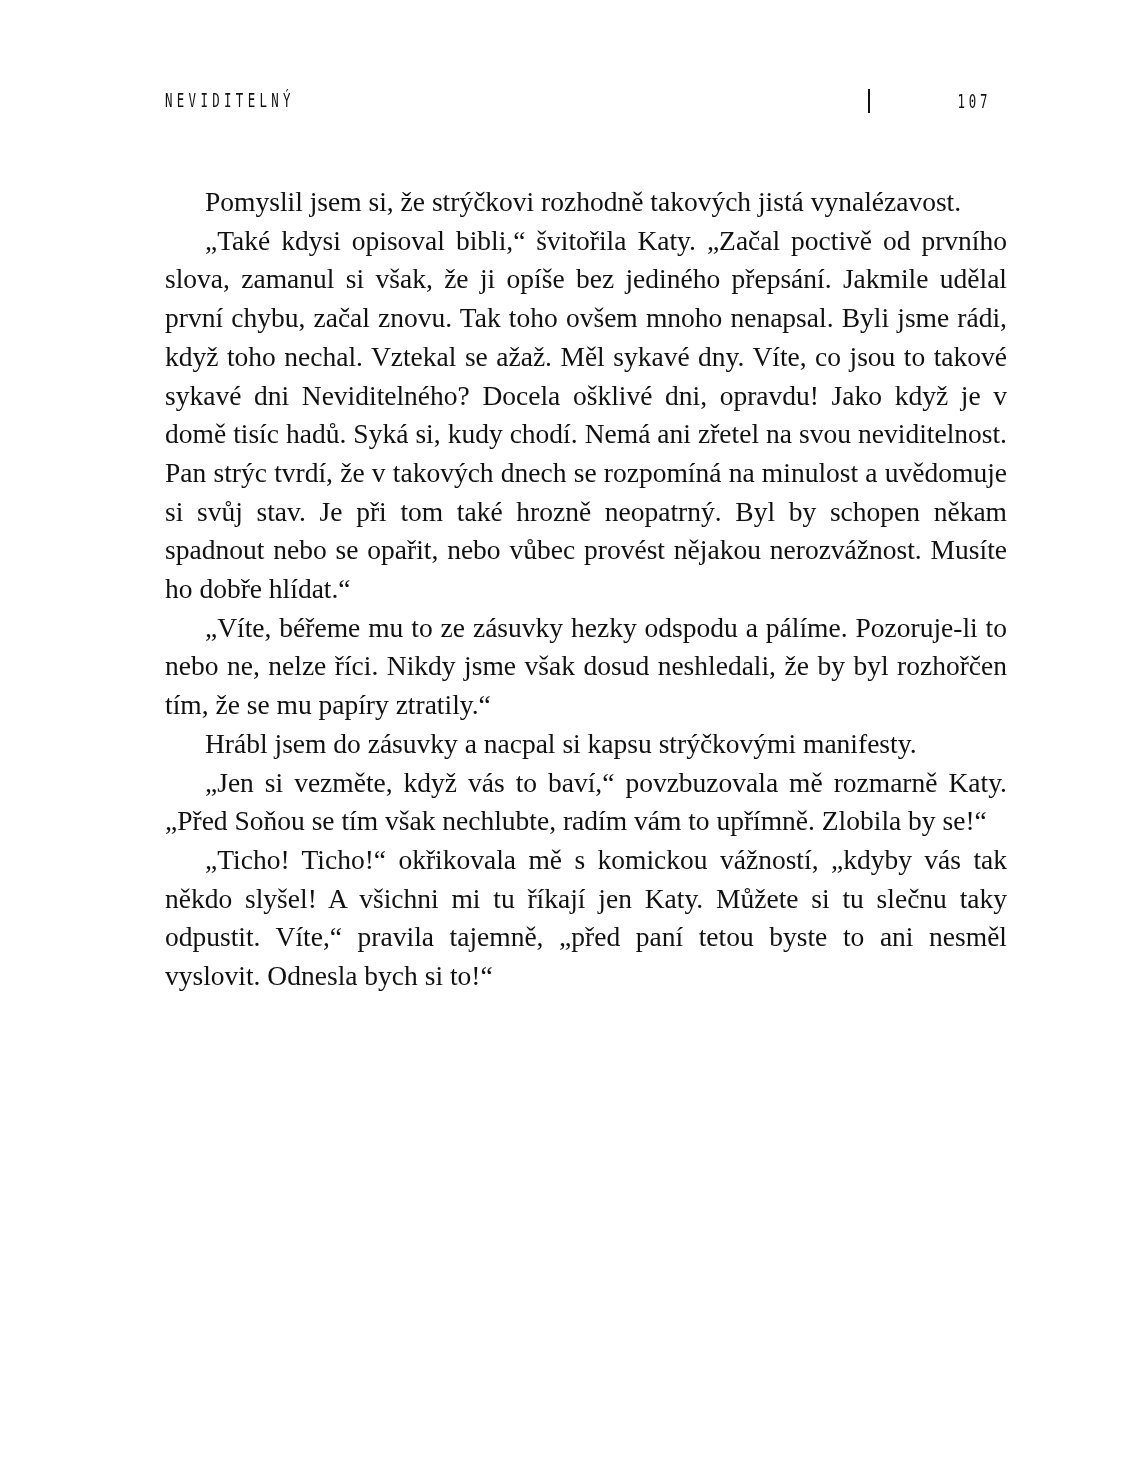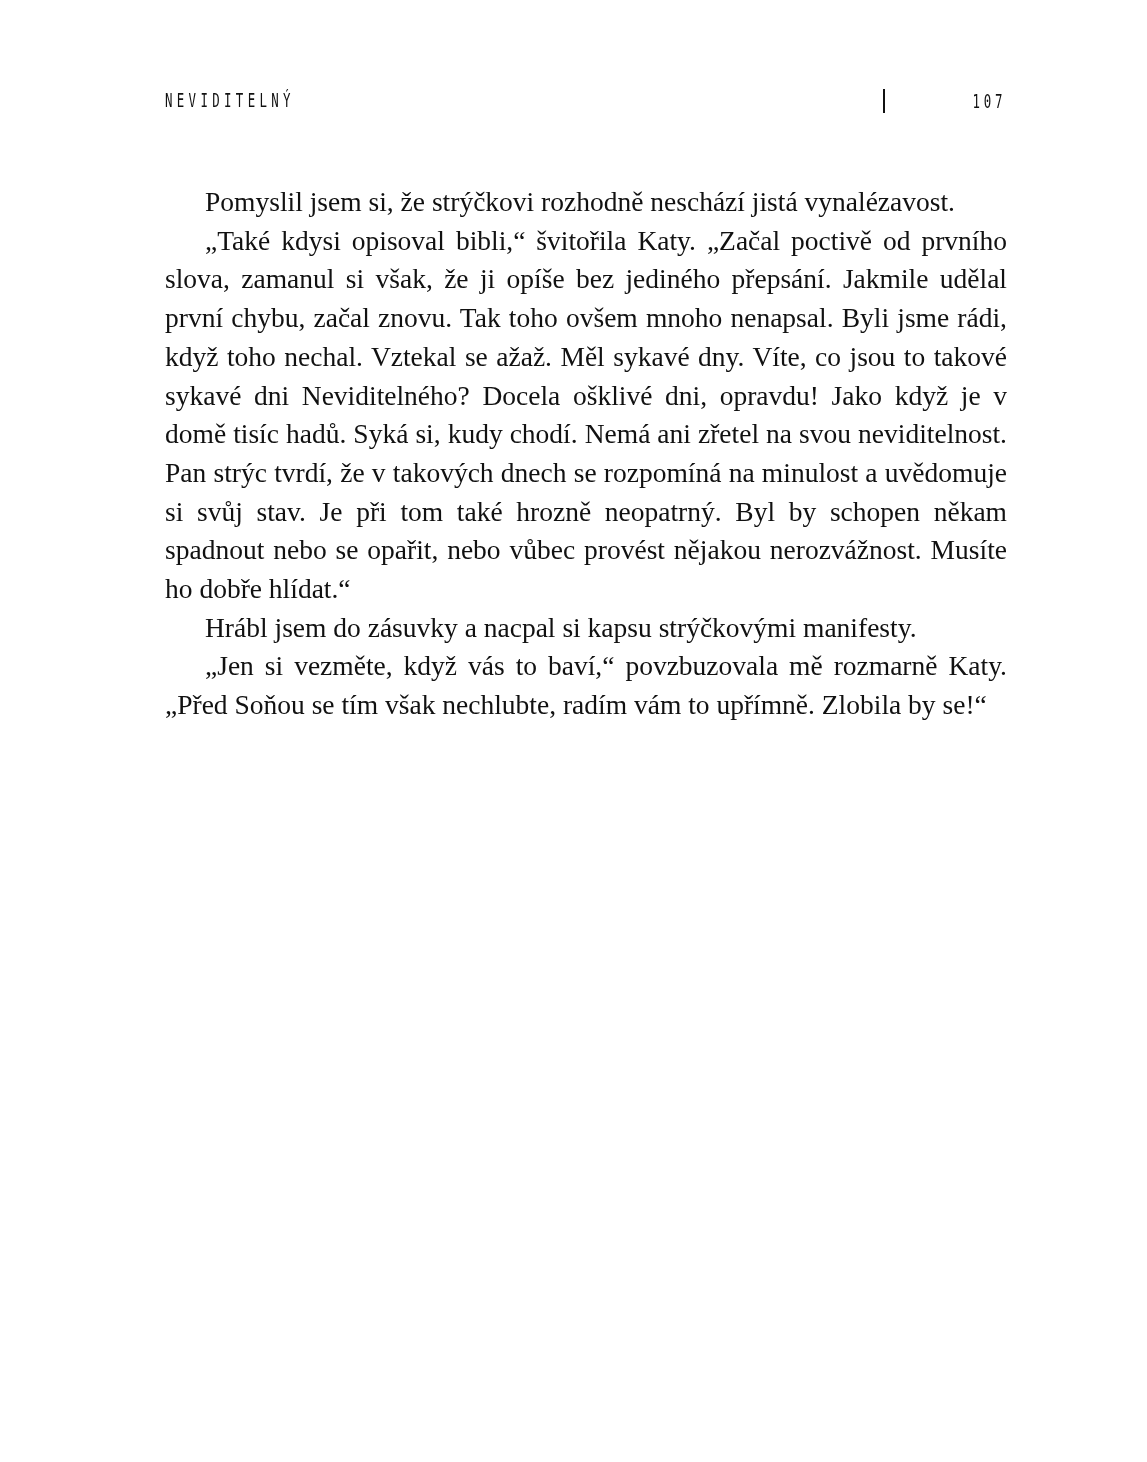--- a/index.html
+++ b/index.html
@@ -35,21 +35,21 @@
     font-size: 20px;
     letter-spacing: 7px;
     transform: scaleX(0.62);
     transform-origin: left top;
     font-weight: normal;
     color: #111;
     white-space: nowrap;
   }
   .header-right {
     position: absolute;
-    right: 1px;
+    right: 16px;
     top: 0;
     display: flex;
     align-items: flex-end;
     white-space: nowrap;
     gap: 47px;
   }
   .header-bar {
     display: inline-block;
     width: 2px;
     height: 24px;
@@ -93,20 +93,22 @@
 
   <div class="running-header">
     <span class="header-title">NEVIDITELNÝ</span>
     <div class="header-right">
       <span class="header-bar"></span>
       <span class="page-number">107</span>
     </div>
   </div>
 
   <div class="body-text">
-    <p class="para">Pomyslil jsem si, že strýčkovi rozhodně neschází jistá vynalézavost.</p>
+    <p class="para">Pomyslil jsem si, že strýčkovi rozhodně takových jistá vynalézavost.</p>
     <p class="para">„Také kdysi opisoval bibli,“ švitořila Katy. „Začal poctivě od prvního slova, zamanul si však, že ji opíše bez jediného přepsání. Jakmile udělal první chybu, začal znovu. Tak toho ovšem mnoho nenapsal. Byli jsme rádi, když toho nechal. Vztekal se ažaž. Měl sykavé dny. Víte, co jsou to takové sykavé dni Neviditelného? Docela ošklivé dni, opravdu! Jako když je v domě tisíc hadů. Syká si, kudy chodí. Nemá ani zřetel na svou neviditelnost. Pan strýc tvrdí, že v takových dnech se rozpomíná na minulost a uvědomuje si svůj stav. Je při tom také hrozně neopatrný. Byl by schopen někam spadnout nebo se opařit, nebo vůbec provést nějakou nerozvážnost. Musíte ho dobře hlídat.“</p>
+    <p class="para">„Víte, béřeme mu to ze zásuvky hezky odspodu a pálíme. Pozoruje-li to nebo ne, nelze říci. Nikdy jsme však dosud neshledali, že by byl rozhořčen tím, že se mu papíry ztratily.“</p>
     <p class="para">Hrábl jsem do zásuvky a nacpal si kapsu strýčkovými manifesty.</p>
     <p class="para">„Jen si vezměte, když vás to baví,“ povzbuzovala mě rozmarně Katy. „Před Soňou se tím však nechlubte, radím vám to upřímně. Zlobila by se!“</p>
+    <p class="para">„Ticho! Ticho!“ okřikovala mě s komickou vážností, „kdyby vás tak někdo slyšel! A všichni mi tu říkají jen Katy. Můžete si tu slečnu taky odpustit. Víte,“ pravila tajemně, „před paní tetou byste to ani nesměl vyslovit. Odnesla bych si to!“</p>
     <div class="section-break"></div>
   </div>
 
 </div>
 
 </body></html>

